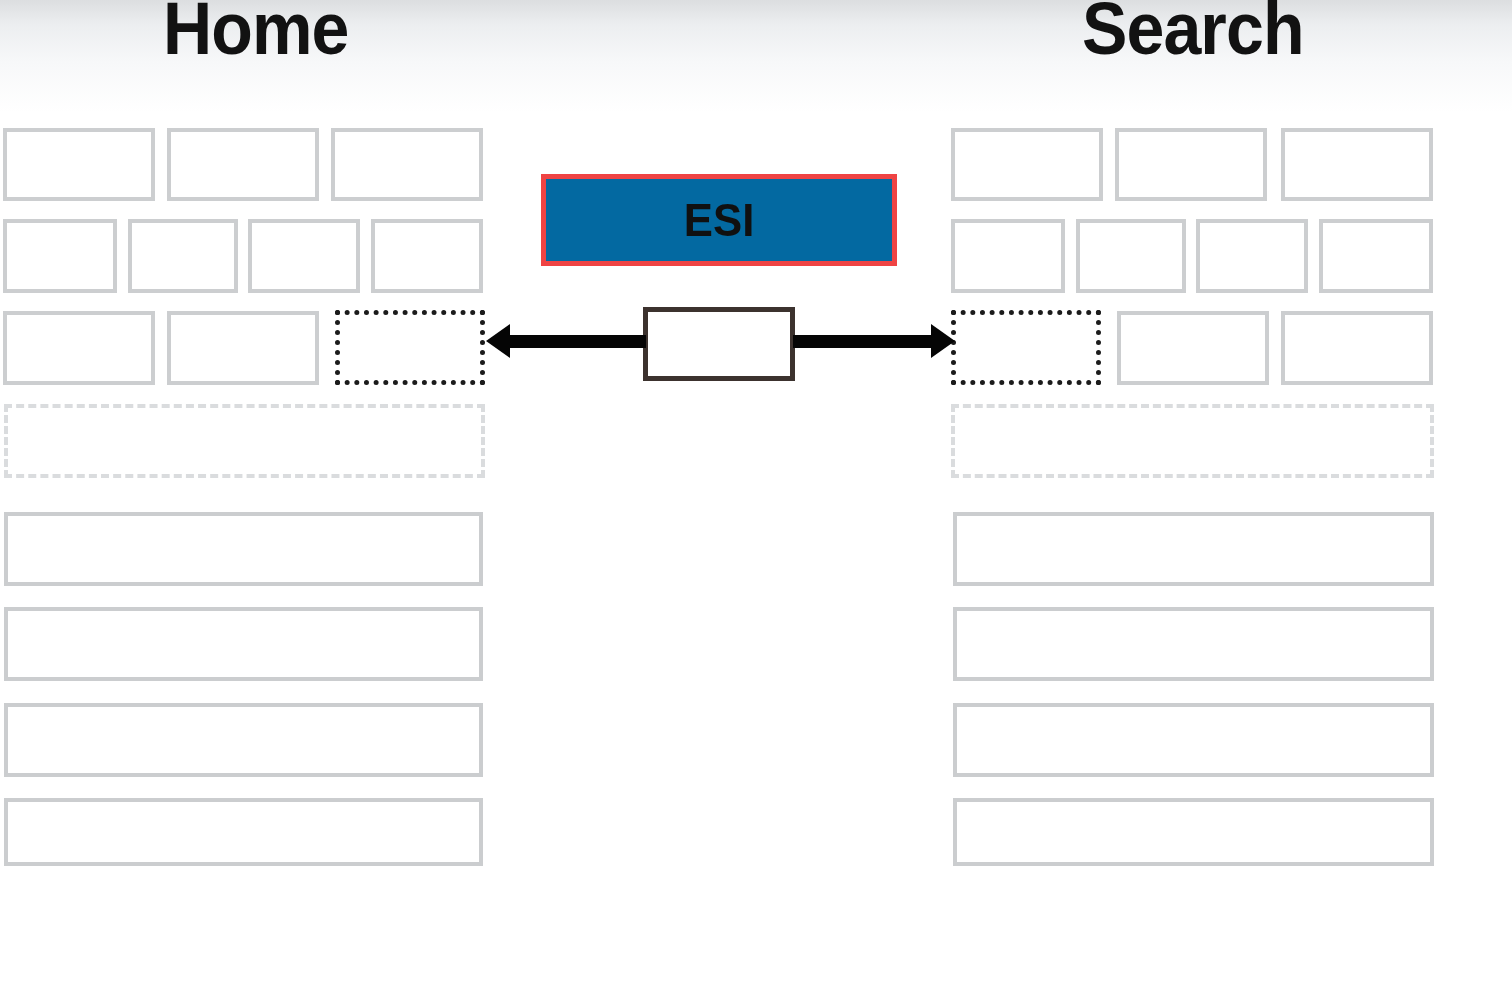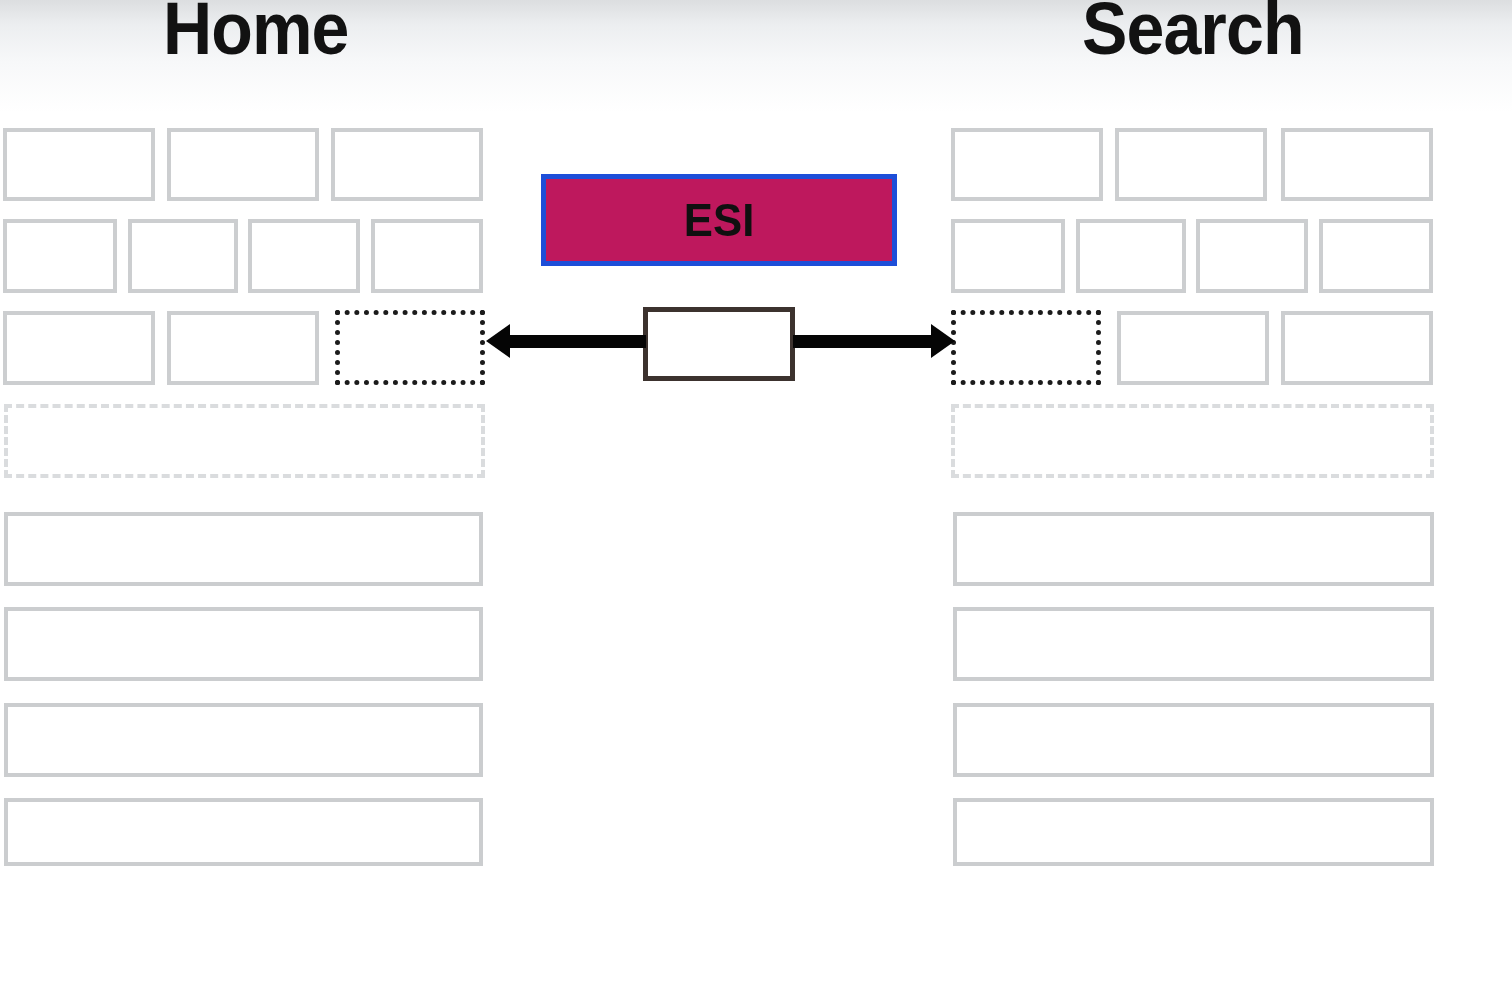--- a/index.html
+++ b/index.html
@@ -68,22 +68,22 @@
   }
 
   
   #esi-box {
     position: absolute;
     left: 541px;
     top: 174px;
     width: 356px;
     height: 92px;
     box-sizing: border-box;
-    border: 5px solid #1d4ed8;
-    background: #be185d;
+    border: 5px solid #ef4444;
+    background: #0369a1;
     display: flex;
     align-items: center;
     justify-content: center;
   }
   #esi-label {
     font-family: "Liberation Sans Narrow", "Liberation Sans", sans-serif;
     font-weight: bold;
     font-size: 46px;
     letter-spacing: 0px;
     color: #101010;

